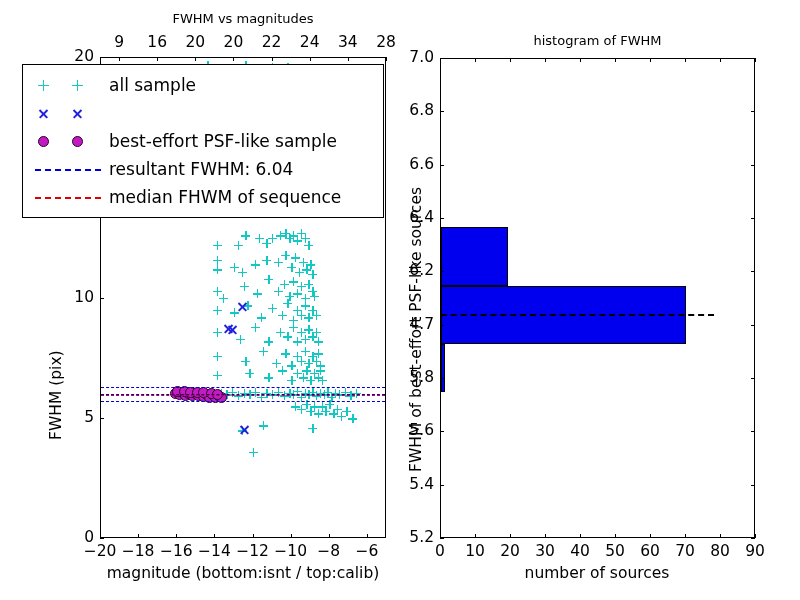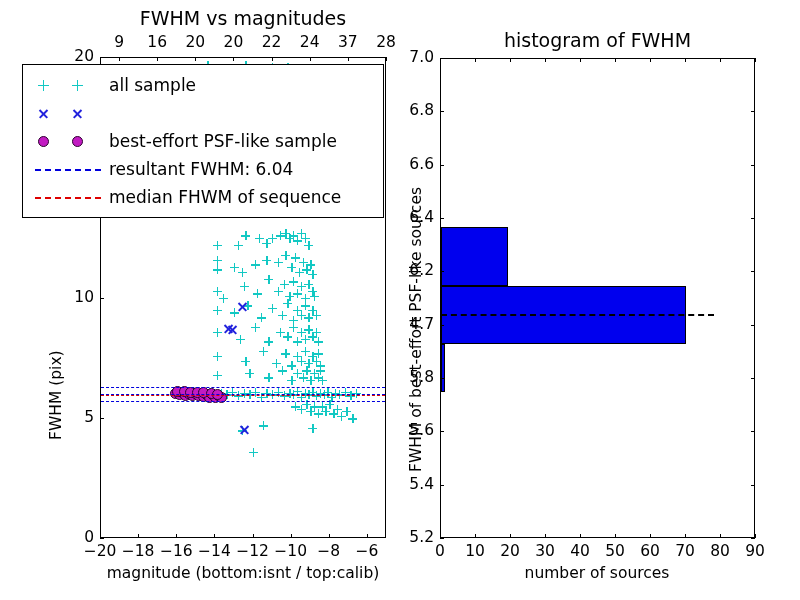--- a/index.html
+++ b/index.html
@@ -7,21 +7,21 @@
     width:800px;height:600px;overflow:hidden;background:#ffffff;
     font-family:"DejaVu Sans","Liberation Sans",sans-serif;
     color:#000000;
   }
   .figure{position:relative;width:800px;height:600px;}
 
   
   .axes{position:absolute;box-sizing:border-box;border:1.1px solid #000;background:#fff;}
   .plot-title{
     position:absolute;width:100%;text-align:center;
-    font-size:19px;line-height:17px;color:#000;white-space:nowrap;
+    font-size:13px;line-height:17px;color:#000;white-space:nowrap;
   }
   .tick{position:absolute;background:#000;}
   .tick.x{width:1px;height:4px;}
   .tick.y{height:1px;width:4px;}
   .ticklabel{position:absolute;font-size:15.5px;line-height:15.5px;color:#000;white-space:nowrap;}
   .ticklabel.xlab{transform:translateX(-50%);}
   .ticklabel.ylab{transform:translateY(-50%);text-align:right;}
   .axlabel{position:absolute;font-size:15.5px;line-height:16px;color:#000;white-space:nowrap;}
   .axlabel.rot{transform-origin:0 0;transform:rotate(-90deg);}
 
@@ -73,21 +73,21 @@
 
   <div class="plot-title" style="left:100px;width:286px;top:10px;">FWHM vs magnitudes</div>
 
   <div id="left-top-ticklabels">
       <div class="ticklabel xlab" style="left:119.06666666666666px;top:35px;">9</div>
       <div class="ticklabel xlab" style="left:157.2px;top:35px;">16</div>
       <div class="ticklabel xlab" style="left:195.33333333333331px;top:35px;">20</div>
       <div class="ticklabel xlab" style="left:233.46666666666667px;top:35px;">20</div>
       <div class="ticklabel xlab" style="left:271.6px;top:35px;">22</div>
       <div class="ticklabel xlab" style="left:309.73333333333335px;top:35px;">24</div>
-      <div class="ticklabel xlab" style="left:347.8666666666667px;top:35px;">37</div>
+      <div class="ticklabel xlab" style="left:347.8666666666667px;top:35px;">34</div>
       <div class="ticklabel xlab" style="left:386px;top:35px;">28</div>
     </div>
 
   <div class="axes" id="left-axes" style="left:100px;top:57px;width:286px;height:481px;">
     <div class="marks" id="left-marks">
         <div class="plus" style="left:106.77333333333331px;top:7.215000000000032px;"></div>
         <div class="plus" style="left:144.90666666666664px;top:7.215000000000032px;"></div>
         <div class="plus" style="left:171.60000000000002px;top:9.619999999999948px;"></div>
         <div class="plus" style="left:181.13333333333333px;top:12.025000000000034px;"></div>
         <div class="plus" style="left:186.85333333333335px;top:9.619999999999948px;"></div>

